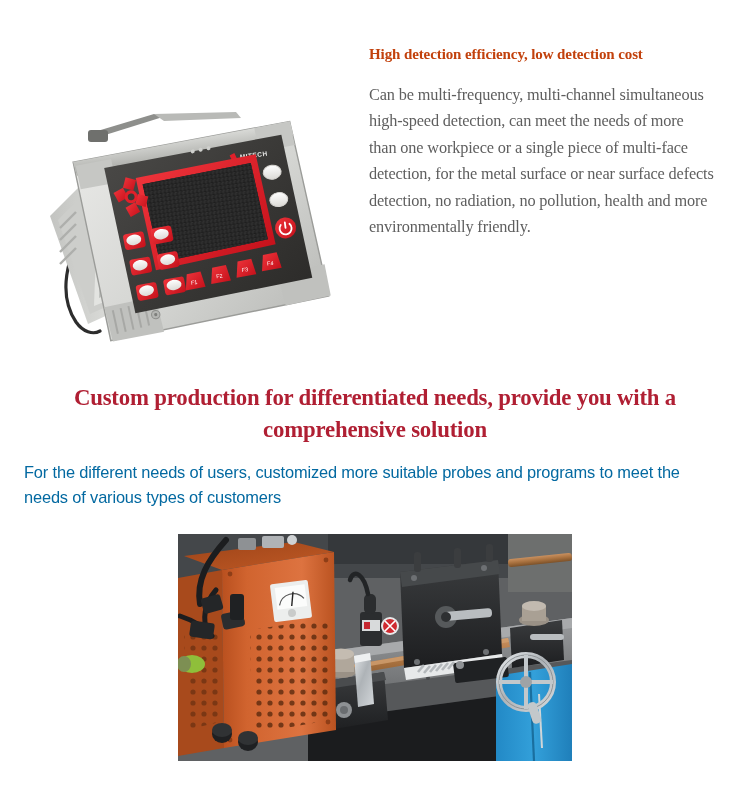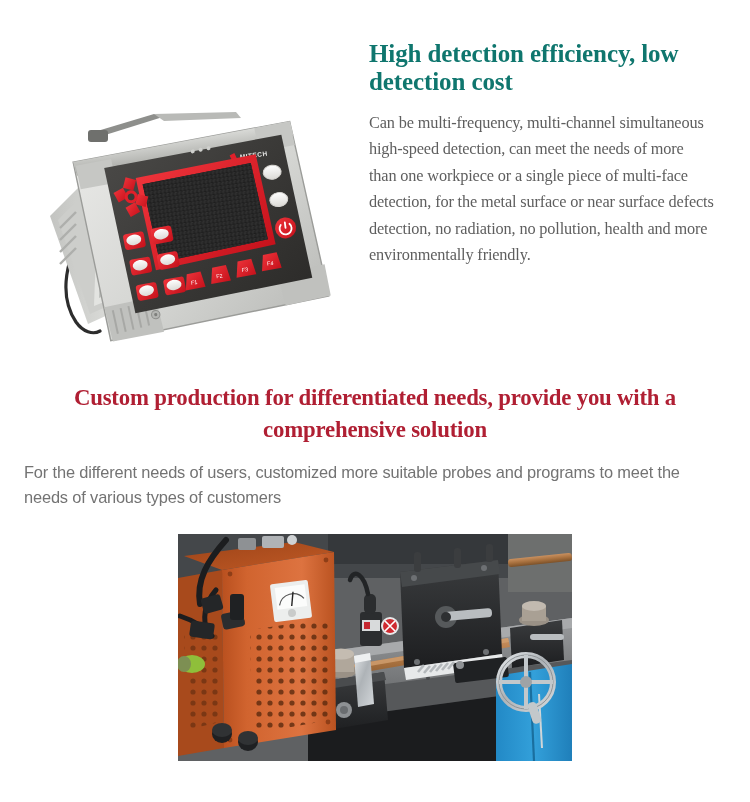--- a/index.html
+++ b/index.html
@@ -38,22 +38,22 @@
   }
   .text-col {
     position: absolute;
     left: 369px;
     top: 40px;
     width: 345px;
   }
   .head-serif {
     font-family: "Liberation Serif", "DejaVu Serif", serif;
     font-weight: bold;
-    color: #0f766e;
-    font-size: 25px;
+    color: #c2410c;
+    font-size: 15px;
     line-height: 28px;
     letter-spacing: -0.1px;
     margin: 0 0 14px 0;
   }
   .body-text {
     font-family: Liberation Serif, serif;
     color: #5e5e5e;
     font-size: 16.3px;
     line-height: 26.4px;
     margin: 0;
@@ -73,21 +73,21 @@
     color: #b01f33;
     font-size: 22.8px;
     line-height: 32px;
     text-align: center;
     margin: 0 auto;
     width: 706px;
     letter-spacing: -0.2px;
   }
   .sub-paragraph {
     font-family: "Liberation Sans", sans-serif;
-    color: #737373;
+    color: #0369a1;
     font-size: 16.4px;
     line-height: 25px;
     margin: 14px 0 0 24px;
     width: 700px;
     letter-spacing: -0.15px;
   }
   .machine-photo-wrap {
     position: absolute;
     left: 178px;
     top: 152px;

